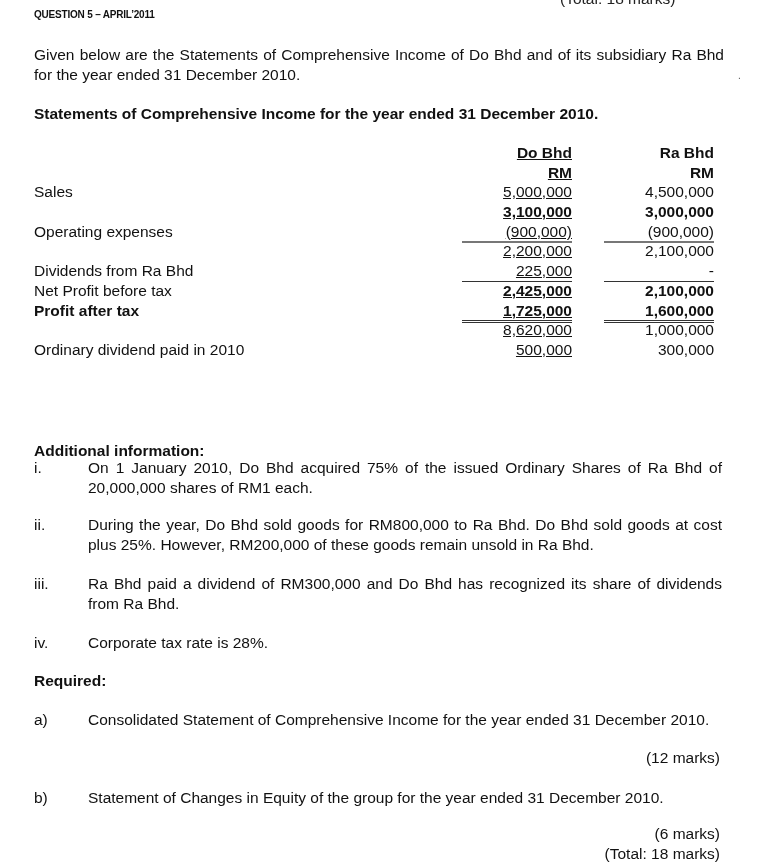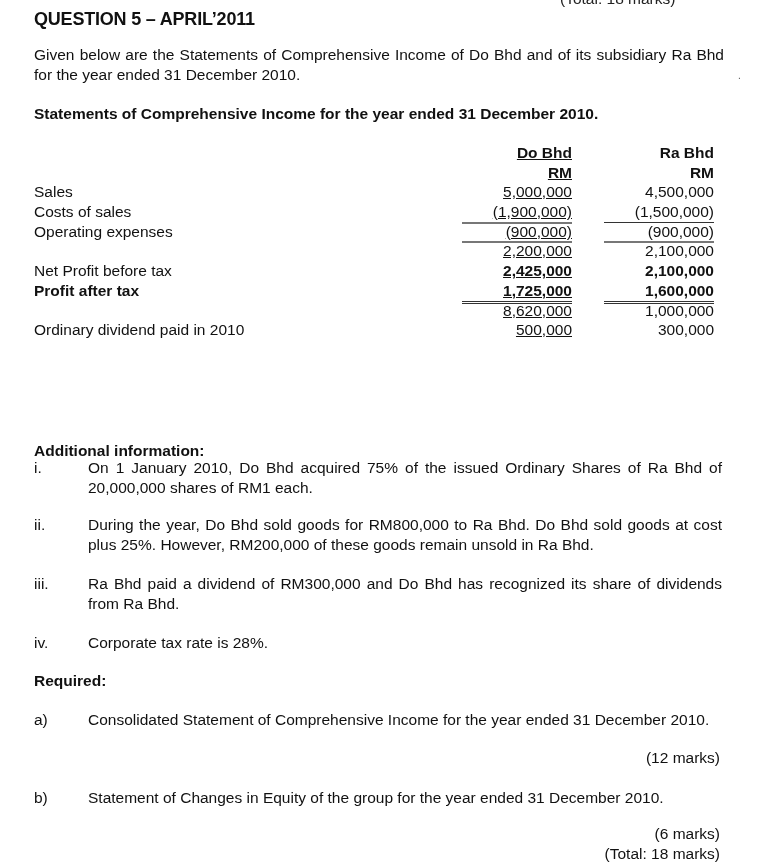--- a/index.html
+++ b/index.html
@@ -2,21 +2,21 @@
 <html><head>
   <meta charset="utf-8">
   <style>
     html, body { margin: 0; padding: 0; background: #ffffff; }
     body {
       width: 761px; height: 867px; position: relative; overflow: hidden;
       font-family: "Liberation Sans", sans-serif; color: #111; font-size: 15.5px;
     }
     .abs { position: absolute; }
     .cut-top { left: 560px; top: -10px; font-size: 15.5px; color: #222; }
-    .q-title { left: 34px; top: 9px; font-weight: bold; font-size: 18px; letter-spacing: -0.2px; }
+    .q-title { left: 34px; top: 9px; font-weight: bold; font-size: 10px; letter-spacing: -0.2px; }
     .intro { left: 34px; top: 45px; width: 690px; line-height: 20px; text-align: justify; }
     .dot { left: 738px; top: 70px; font-size: 10px; color: #555; }
     .stmt-title { left: 34px; top: 105px; font-weight: bold; }
 
     .tbl { left: 34px; top: 143px; width: 690px; }
     .row { position: relative; height: 19.7px; line-height: 19.7px; }
     .row .lbl { position: absolute; left: 0; }
     .row .v1 { position: absolute; right: 152px; width: 110px; text-align: right; text-decoration: underline; }
     .row .v2 { position: absolute; right: 10px; width: 110px; text-align: right; }
     .bold { font-weight: bold; }
@@ -47,34 +47,39 @@
   </div>
   <div class="row bold">
     <span class="v1">RM</span>
     <span class="v2">RM</span>
   </div>
   <div class="row">
     <span class="lbl">Sales</span>
     <span class="v1">5,000,000</span>
     <span class="v2">4,500,000</span>
   </div>
-  <div class="row">
-    <span class="lbl">Costs of sales</span>
-    <span class="v1 ul-grey">(1,900,000)</span>
-    <span class="v2 ul-single">(1,500,000)</span>
+  <div class="row bold">
+    <span class="lbl"></span>
+    <span class="v1">3,100,000</span>
+    <span class="v2">3,000,000</span>
   </div>
   <div class="row">
     <span class="lbl">Operating expenses</span>
     <span class="v1 ul-grey">(900,000)</span>
     <span class="v2 ul-grey">(900,000)</span>
   </div>
   <div class="row">
     <span class="lbl"></span>
     <span class="v1">2,200,000</span>
     <span class="v2">2,100,000</span>
+  </div>
+  <div class="row">
+    <span class="lbl">Dividends from Ra Bhd</span>
+    <span class="v1 ul-single">225,000</span>
+    <span class="v2 ul-single">-</span>
   </div>
   <div class="row">
     <span class="lbl">Net Profit before tax</span>
     <span class="v1 bold">2,425,000</span>
     <span class="v2 bold">2,100,000</span>
   </div>
   <div class="row bold">
     <span class="lbl">Profit after tax</span>
     <span class="v1 ul-double">1,725,000</span>
     <span class="v2 ul-double">1,600,000</span>

